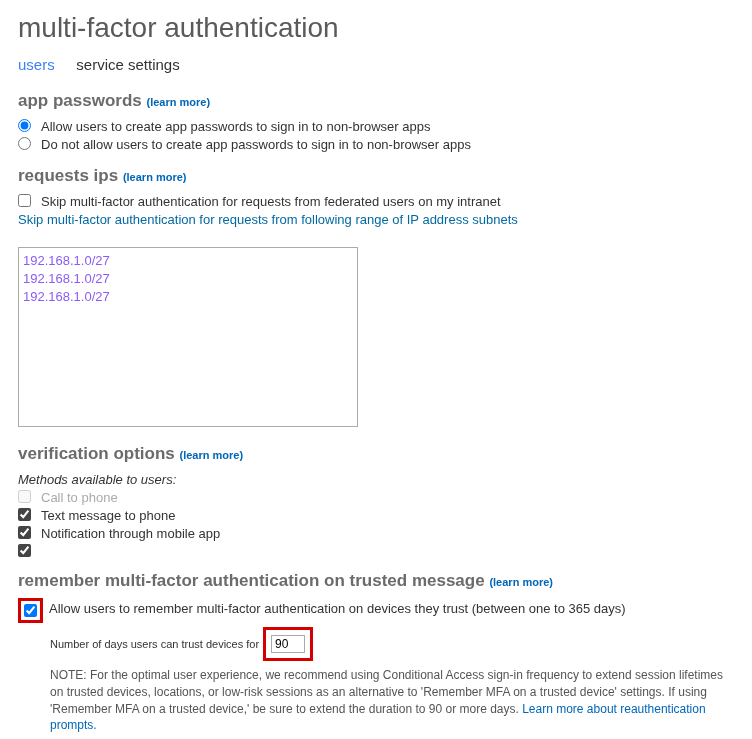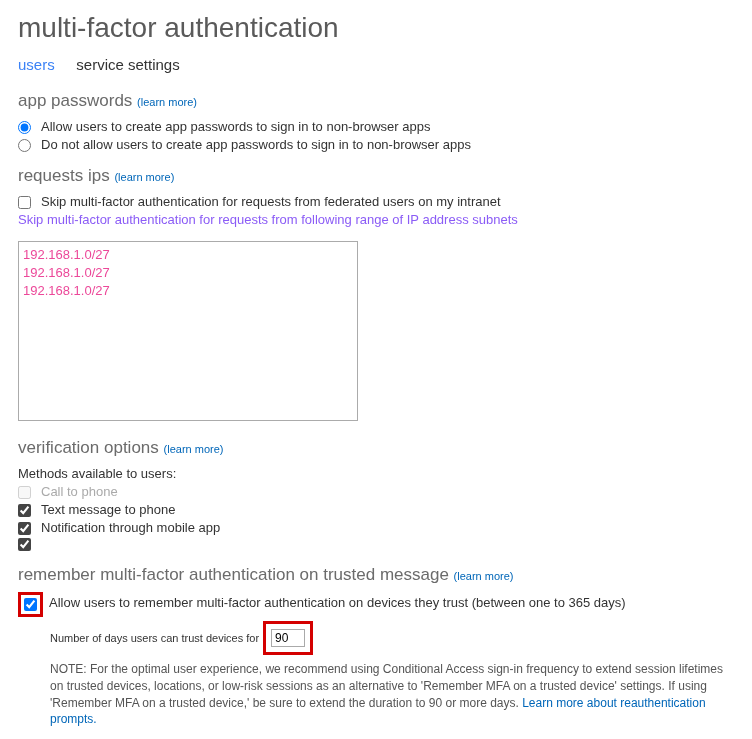--- a/index.html
+++ b/index.html
@@ -23,51 +23,51 @@
       color: #3b82f6;
       display: inline-block;
       margin-right: 18px;
       padding-bottom: 2px;
       cursor: pointer;
       font-weight: 400;
     }
     .tab.active { color: #333; }
     .section-title {
       font-size: 17px;
-      font-weight: 400;
+      font-weight: 700;
       color: #6b6b6b;
       margin-top: 14px;
       margin-bottom: 8px;
     }
     .learn-more {
       font-size: 11px;
       color: #0066b8;
       cursor: pointer;
     }
     .radio-row, .check-row {
       display: flex;
-      align-items: flex-end;
+      align-items: flex-start;
       margin-bottom: 3px;
       font-size: 13px;
       color: #333;
     }
     .radio-row input, .check-row input { margin-right: 10px; }
-    .subtext { font-size: 13px; color: #8b5cf6; margin-bottom: 14px; }
+    .subtext { font-size: 13px; color: #0369a1; margin-bottom: 20px; }
     textarea.ip-list {
       width: 340px;
       height: 180px;
       border: 1px solid #ababab;
       font-family: inherit;
       font-size: 13px;
       padding: 4px;
       resize: none;
       line-height: 1.4;
-      color: #ec4899;
-    }
-    .methods-label { font-size: 13px; margin-bottom: 3px; }
+      color: #8b5cf6;
+    }
+    .methods-label { font-size: 13px; margin-bottom: 3px; font-style: italic; }
     .check-row.disabled { color: #aaa; }
     .check-row input[type=checkbox] { width: 13px; height: 13px; accent-color: #444; }
     .check-row.disabled input { }
     .highlight-box {
       border: 3px solid #d40000;
       display: inline-flex;
       align-items: center;
       justify-content: center;
     }
     .remember-block { margin-top: 10px; }

